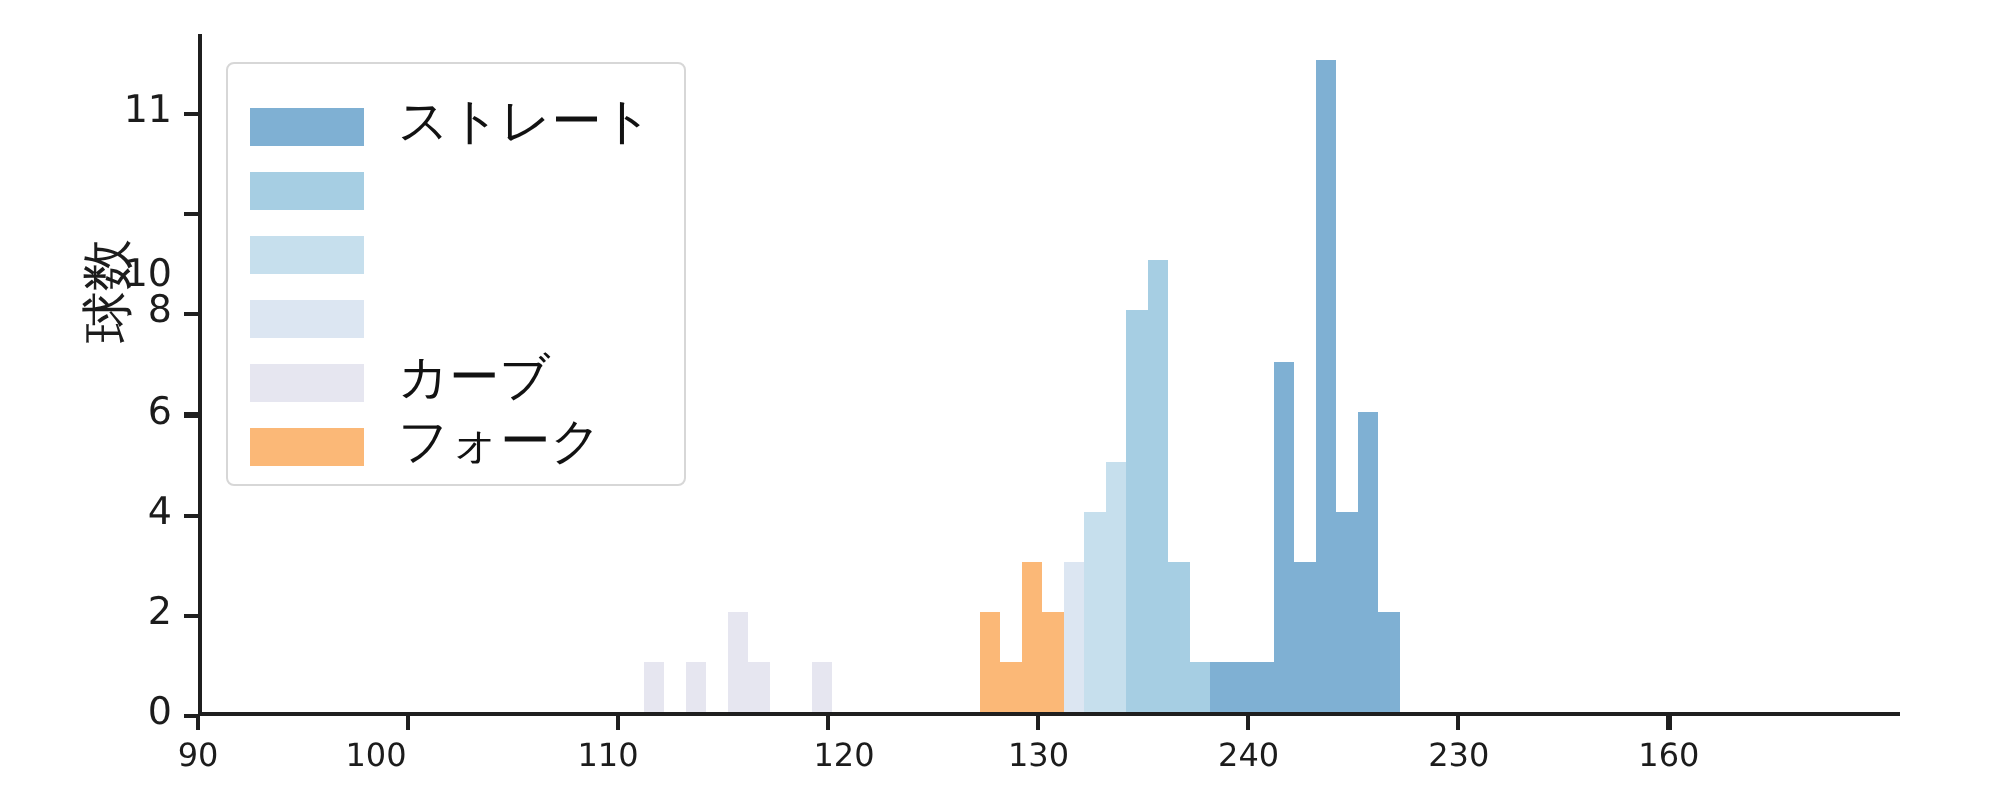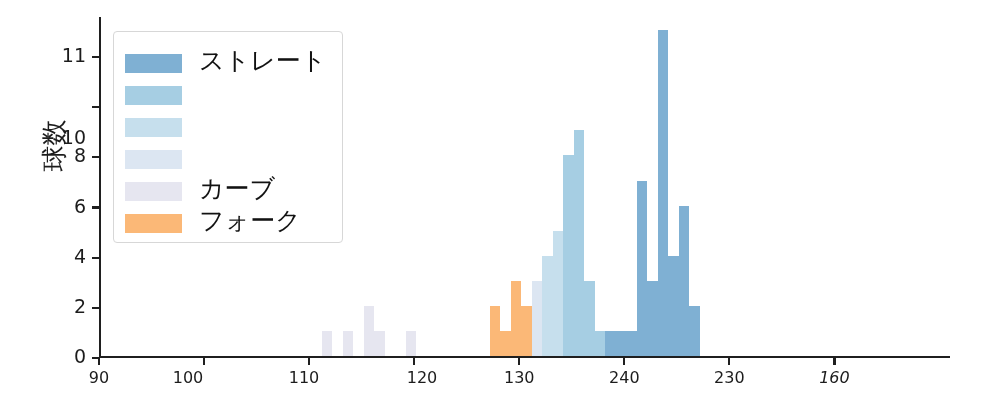--- a/index.html
+++ b/index.html
@@ -74,21 +74,21 @@
       <div class="xticklabel" style="left: 269px;">110</div>
       <div class="xtick" style="left: 413.085px;"></div>
       <div class="xticklabel" style="left: 387px;">120</div>
       <div class="xtick" style="left: 518.147px;"></div>
       <div class="xticklabel" style="left: 484.247px;">130</div>
       <div class="xtick" style="left: 623.209px;"></div>
       <div class="xticklabel" style="left: 589.309px;">240</div>
       <div class="xtick" style="left: 728.27px;"></div>
       <div class="xticklabel" style="left: 694.37px;">230</div>
       <div class="xtick" style="left: 833.332px;"></div>
-      <div class="xticklabel" style="left: 799.432px; font-style: italic;">160</div>
+      <div class="xticklabel" style="left: 799.432px;">160</div>
     </div>
 
   <div id="plot-frame">
     <div id="plot-area">
         <div class="bar" style="left: 220.63px; width: 10.5062px; height: 25.0735px; background: rgb(230, 230, 240);"></div>
         <div class="bar" style="left: 241.642px; width: 10.5062px; height: 25.0735px; background: rgb(230, 230, 240);"></div>
         <div class="bar" style="left: 262.654px; width: 10.5062px; height: 50.1471px; background: rgb(230, 230, 240);"></div>
         <div class="bar" style="left: 273.16px; width: 10.5062px; height: 25.0735px; background: rgb(230, 230, 240);"></div>
         <div class="bar" style="left: 304.679px; width: 10.5062px; height: 25.0735px; background: rgb(230, 230, 240);"></div>
         <div class="bar" style="left: 388.728px; width: 10.5062px; height: 50.1471px; background: rgb(251, 184, 119);"></div>

